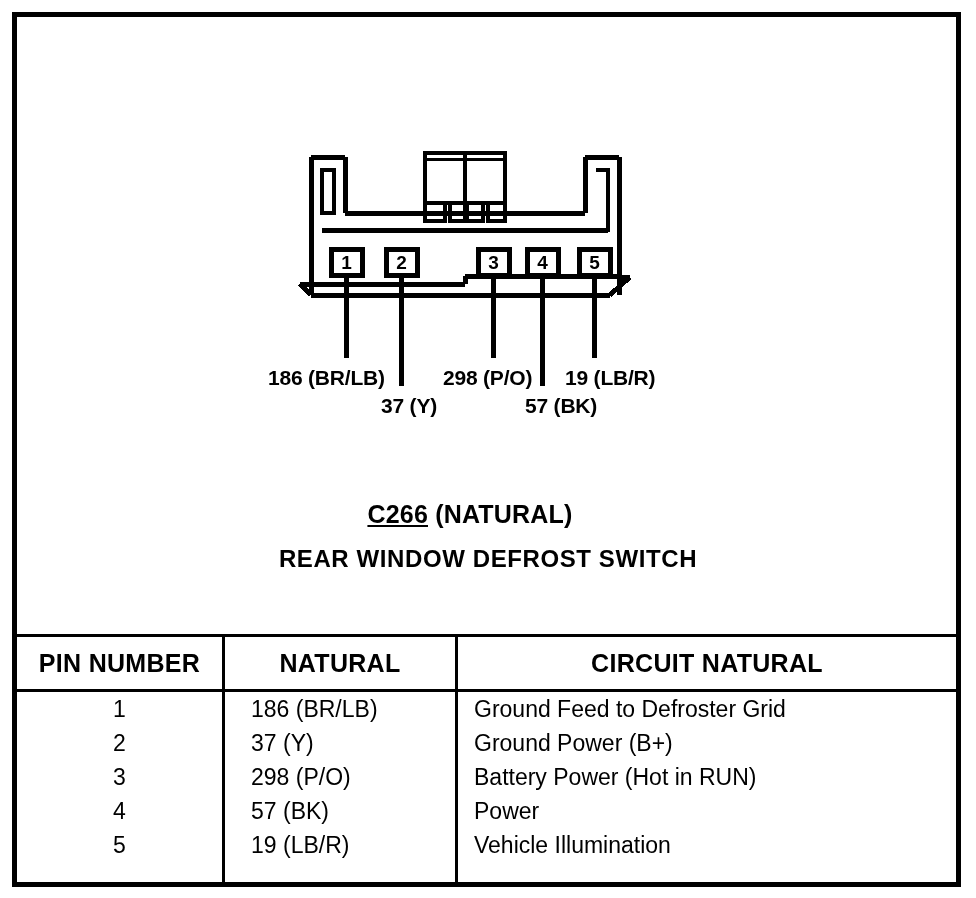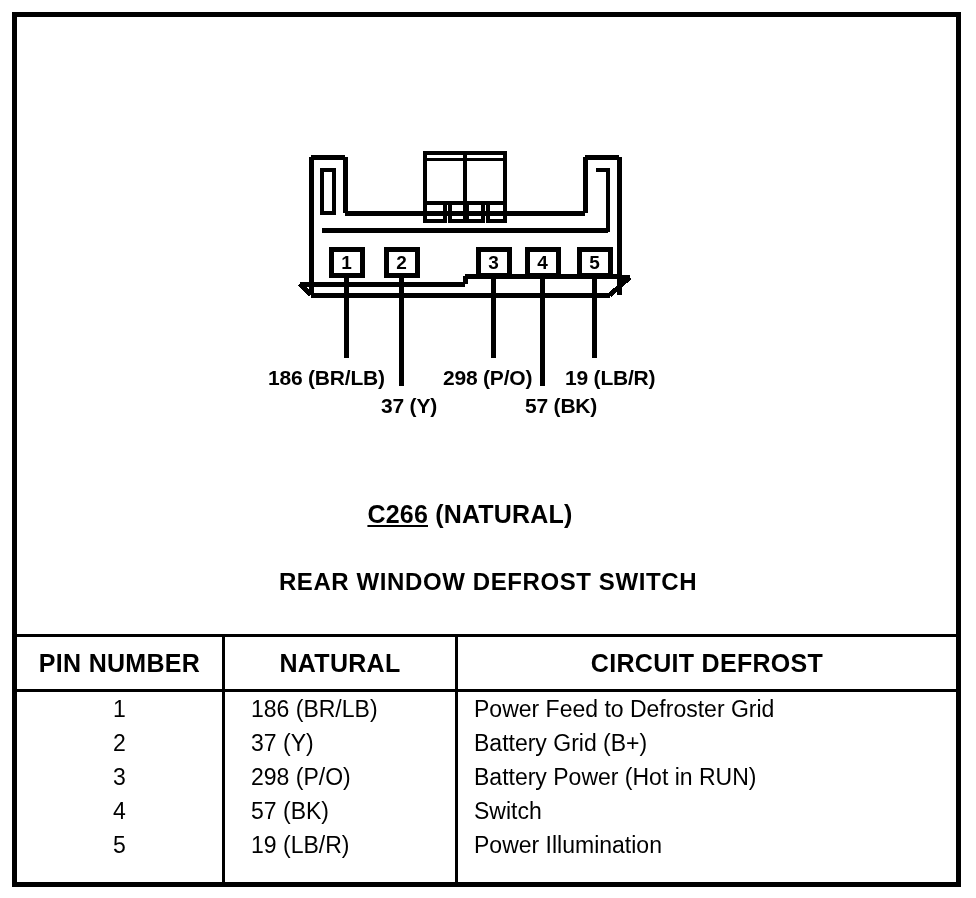--- a/index.html
+++ b/index.html
@@ -66,21 +66,21 @@
     font-size: 25px;
     font-weight: 700;
     color: #000;
     letter-spacing: 0.2px;
   }
   #connector-id-caption .underlined { text-decoration: underline; }
 
   #component-name-caption {
     position: absolute;
     left: 0;
-    top: 568px;
+    top: 545px;
     width: 976px;
     text-align: center;
     font-size: 24px;
     font-weight: 700;
     color: #000;
     letter-spacing: 0.6px;
   }
 
   
   #pin-table {
@@ -212,48 +212,48 @@
   <table id="pin-table">
     <colgroup>
       <col class="col-pin">
       <col class="col-circuit">
       <col class="col-function">
     </colgroup>
     <thead>
       <tr>
         <th>PIN NUMBER</th>
         <th>NATURAL</th>
-        <th>CIRCUIT DEFROST</th>
+        <th>CIRCUIT NATURAL</th>
       </tr>
     </thead>
     <tbody>
       <tr>
         <td class="cell-pin">1</td>
         <td class="cell-circuit">186 (BR/LB)</td>
-        <td class="cell-function">Power Feed to Defroster Grid</td>
+        <td class="cell-function">Ground Feed to Defroster Grid</td>
       </tr>
       <tr>
         <td class="cell-pin">2</td>
         <td class="cell-circuit">37 (Y)</td>
-        <td class="cell-function">Battery Grid (B+)</td>
+        <td class="cell-function">Ground Power (B+)</td>
       </tr>
       <tr>
         <td class="cell-pin">3</td>
         <td class="cell-circuit">298 (P/O)</td>
         <td class="cell-function">Battery Power (Hot in RUN)</td>
       </tr>
       <tr>
         <td class="cell-pin">4</td>
         <td class="cell-circuit">57 (BK)</td>
-        <td class="cell-function">Switch</td>
+        <td class="cell-function">Power</td>
       </tr>
       <tr>
         <td class="cell-pin">5</td>
         <td class="cell-circuit">19 (LB/R)</td>
-        <td class="cell-function">Power Illumination</td>
+        <td class="cell-function">Vehicle Illumination</td>
       </tr>
       <tr class="spacer">
         <td class="cell-pin"></td>
         <td class="cell-circuit"></td>
         <td class="cell-function"></td>
       </tr>
     </tbody>
   </table>
 
 </div>

